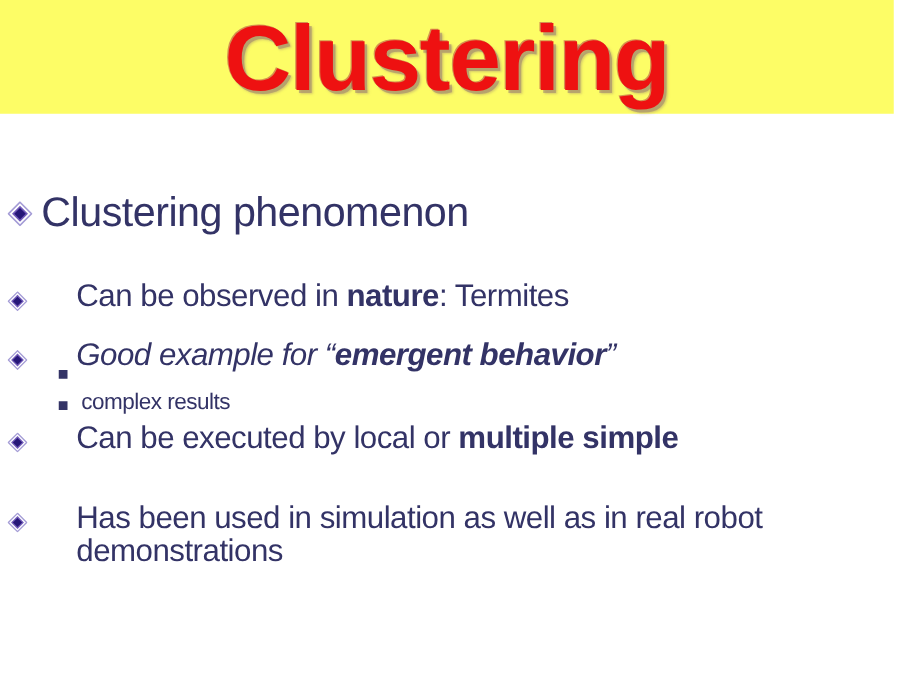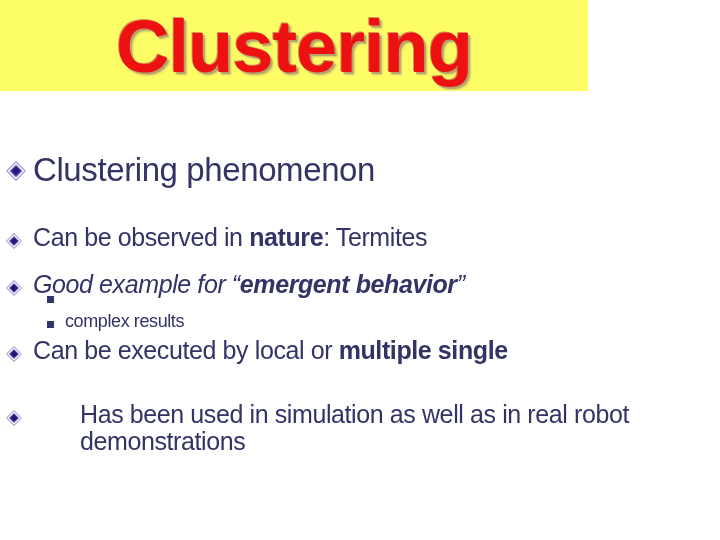--- a/index.html
+++ b/index.html
@@ -6,21 +6,21 @@
   body {
     width: 720px; height: 540px;
     position: relative;
     background: #ffffff;
     overflow: hidden;
     font-family: "Liberation Sans", "DejaVu Sans", sans-serif;
     color: #333366;
   }
   .banner {
     position: absolute; top: 0; left: 0;
-    width: 588px; height: 91px;
+    width: 715px; height: 91px;
     background: #FDFD66;
     display: flex; align-items: center; justify-content: center;
   }
   .slide-title {
     font-size: 74px;
     font-weight: bold;
     line-height: 1;
     padding-top: 3px;
     letter-spacing: -1px;
     color: #EE1111;
@@ -32,32 +32,32 @@
   .row {
     position: absolute;
     display: flex;
     align-items: flex-start;
     letter-spacing: -0.4px;
   }
   .b1 { left: 6px; font-size: 33px; }
   .b1 .bullet { width: 20px; height: 20px; margin: 11px 7px 0 0; flex: none; }
   .b1 .txt { line-height: 1.2; }
 
-  .b2 { left: 6px; font-size: 25px; }
+  .b2 { left: 6px; font-size: 25px; gap: 28px; }
   .b2 .bullet { width: 16px; height: 16px; margin: 9px 11px 0 0; flex: none; }
   .b2 .txt { line-height: 27px; }
 
   .b3 { left: 47px; font-size: 18px; }
   .b3 .sq {
     width: 7px; height: 7px; margin: 10px 11px 0 0; flex: none;
     background: #333366;
   }
   .b3 .txt { line-height: 1.2; }
 
-  .wrappar .txt { max-width: 650px; margin-left: 47px; }
+  .wrappar .txt { max-width: 650px; }
   b { font-weight: 700; }
 </style>
 </head>
 <body>
 
 <div class="banner">
   <div class="slide-title">Clustering</div>
 </div>
 
 <div class="row b1" style="top:150px;">
@@ -95,21 +95,21 @@
   <span class="sq"></span>
   <div class="txt">complex results</div>
 </div>
 
 <div class="row b2" style="top:337px;">
   <svg class="bullet" viewBox="0 0 20 20">
     <path d="M10 0.8 L19.2 10 L10 19.2 L0.8 10 Z" fill="#ffffff" stroke="#A49CD6" stroke-width="1.3"></path>
     <path d="M10 3.6 L16.4 10 L10 16.4 L3.6 10 Z" fill="#7059B8"></path>
     <path d="M10 5.4 L14.6 10 L10 14.6 L5.4 10 Z" fill="#261778"></path>
   </svg>
-  <div class="txt"><span>Can be executed by local or </span><b>multiple single</b><span></span></div>
+  <div class="txt"><span>Can be executed by local or </span><b>multiple simple</b><span></span></div>
 </div>
 
 <div class="row b2 wrappar" style="top:401px;">
   <svg class="bullet" viewBox="0 0 20 20">
     <path d="M10 0.8 L19.2 10 L10 19.2 L0.8 10 Z" fill="#ffffff" stroke="#A49CD6" stroke-width="1.3"></path>
     <path d="M10 3.6 L16.4 10 L10 16.4 L3.6 10 Z" fill="#7059B8"></path>
     <path d="M10 5.4 L14.6 10 L10 14.6 L5.4 10 Z" fill="#261778"></path>
   </svg>
   <div class="txt">Has been used in simulation as well as in real robot demonstrations</div>
 </div>

